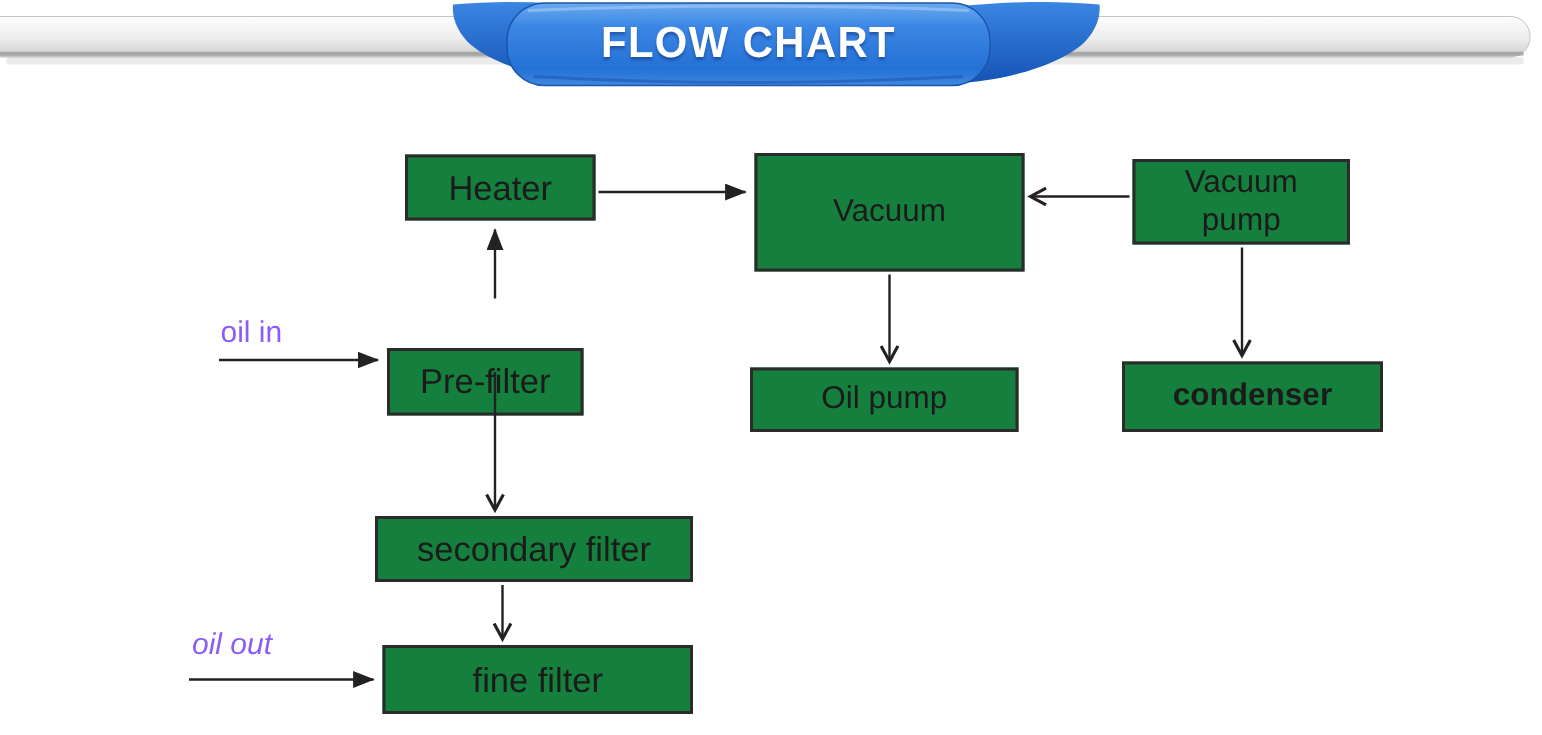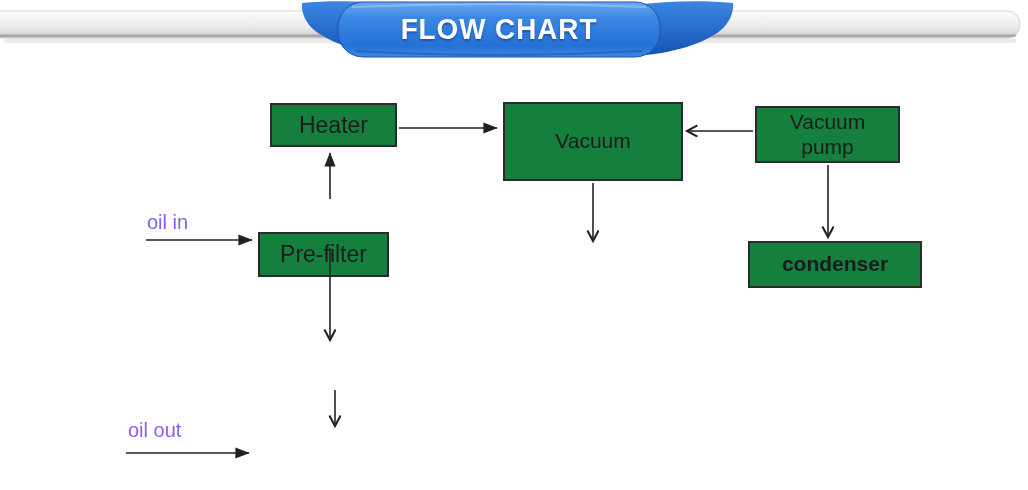--- a/index.html
+++ b/index.html
@@ -92,29 +92,38 @@
 
     <div class="node two-line" style="left:755px;top:106px;width:145px;height:57px;font-size:21px;">
       <span>Vacuum</span>
       <span>pump</span>
     </div>
 
     <div class="node" style="left:258px;top:201px;width:131px;height:45px;font-size:23px;margin-top:31px;">
       <span>Pre-filter</span>
     </div>
 
+    <div class="node" style="left:500px;top:245px;width:179px;height:43px;font-size:21px;">
+      <span>Oil pump</span>
+    </div>
 
     <div class="node" style="left:748px;top:241px;width:174px;height:47px;font-size:21px;font-weight:bold;">
       <span>condenser</span>
     </div>
 
+    <div class="node" style="left:250px;top:344px;width:212px;height:44px;font-size:23px;">
+      <span>secondary filter</span>
+    </div>
 
+    <div class="node" style="left:255px;top:430px;width:207px;height:46px;font-size:23px;">
+      <span>fine filter</span>
+    </div>
 
     <div class="flow-label" style="left:147px;top:211px;">oil in</div>
-    <div class="flow-label" style="left:128px;top:419px;">oil out</div>
+    <div class="flow-label" style="left:128px;top:419px;font-style:italic;">oil out</div>
 
     <svg id="arrows" width="1028" height="490" viewBox="0 0 1028 490">
       <defs>
         <marker id="arrFill" markerWidth="10" markerHeight="8" refX="8.5" refY="3.5" orient="auto">
           <path d="M0,0 L9,3.5 L0,7 Z" fill="#222222"></path>
         </marker>
         <marker id="arrOpen" markerWidth="10" markerHeight="10" refX="7" refY="4" orient="auto">
           <path d="M0.5,0.5 L7,4 L0.5,7.5" fill="none" stroke="#222222" stroke-width="1.3"></path>
         </marker>
       </defs>

